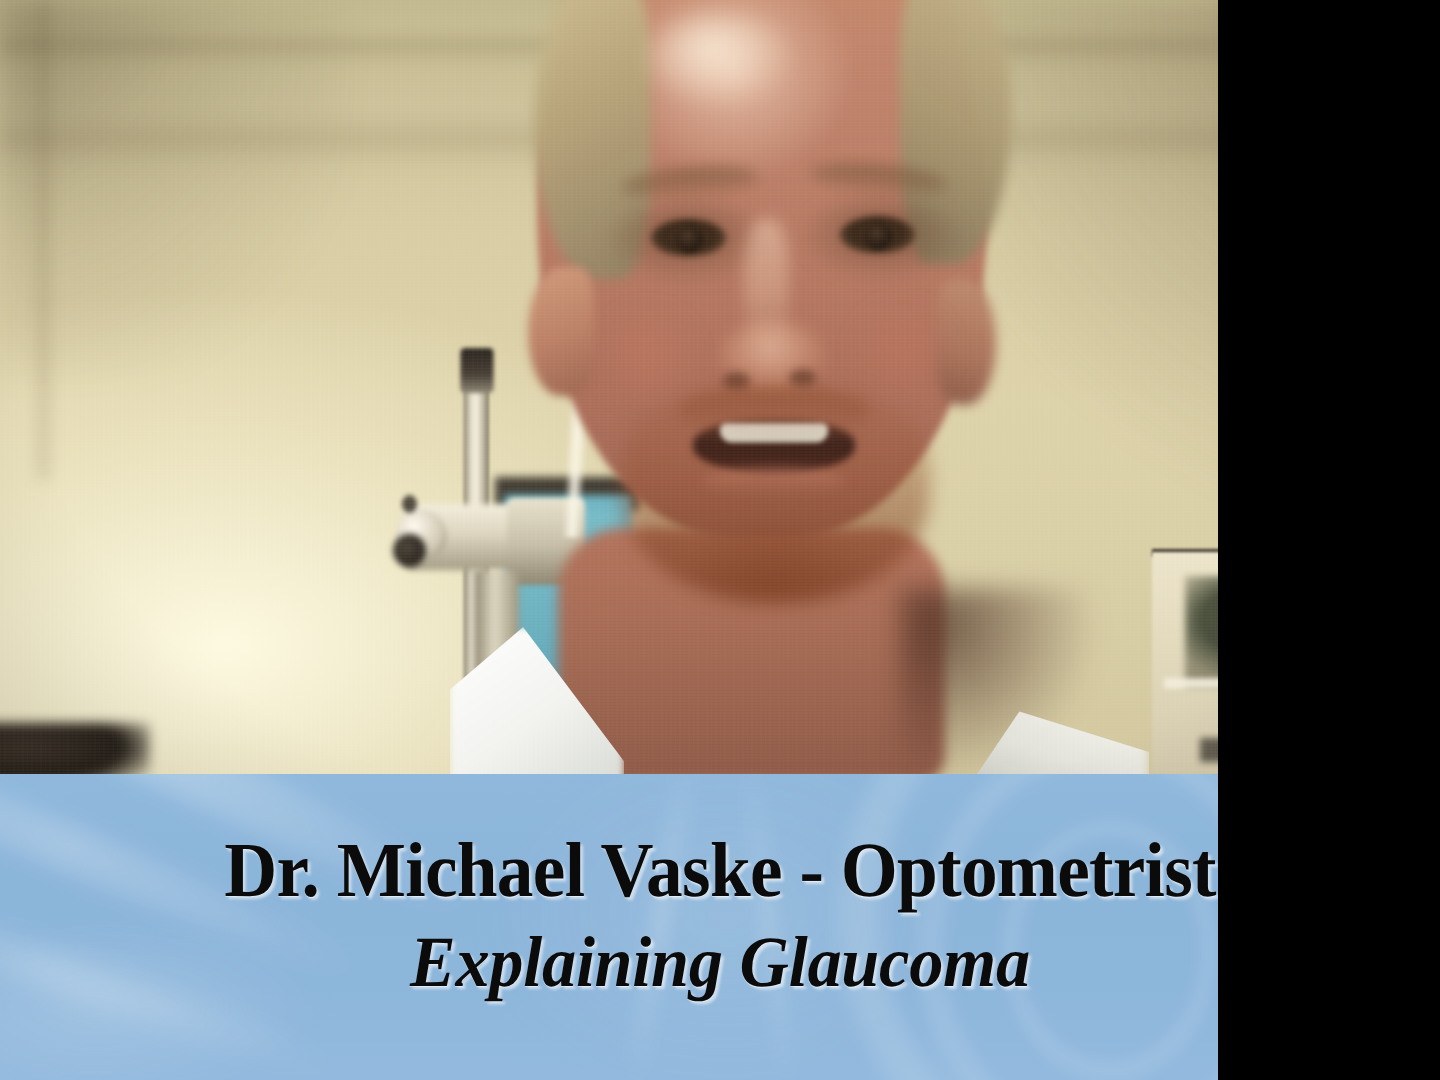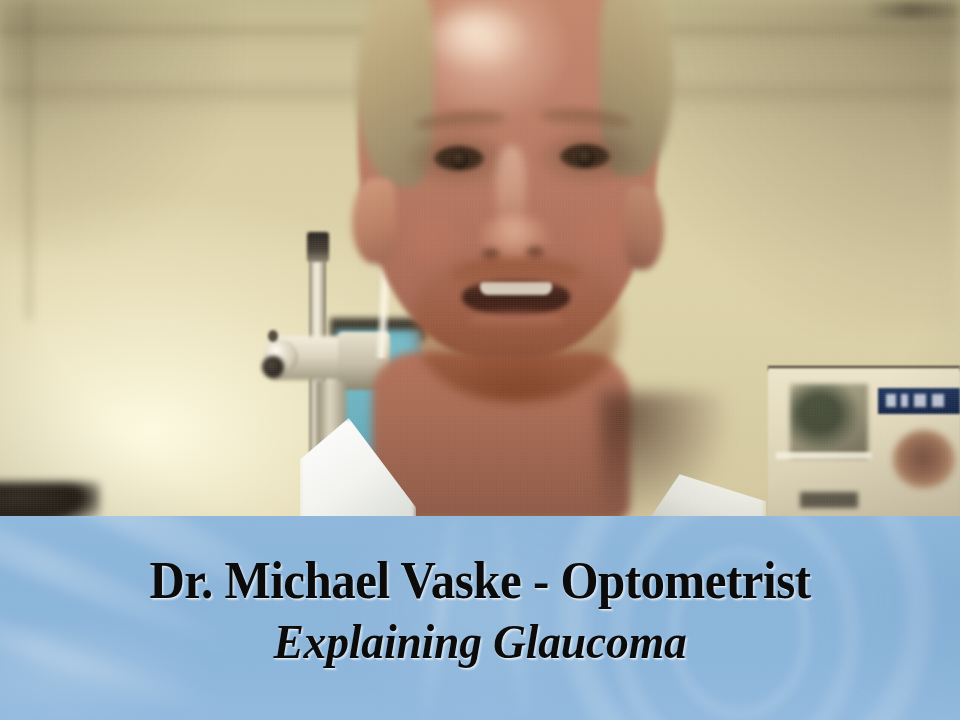--- a/index.html
+++ b/index.html
@@ -7,21 +7,21 @@
     margin: 0;
     padding: 0;
     background: #000;
   }
   body {
     font-family: "Liberation Serif", serif;
   }
 
   #screen {
     position: relative;
-    width: 960px;
+    width: 812px;
     height: 720px;
     overflow: hidden;
     background: #0ea5e9;
   }
 
   
   .video-frame {
     position: absolute;
     left: 0; top: 0;
     width: 960px;

